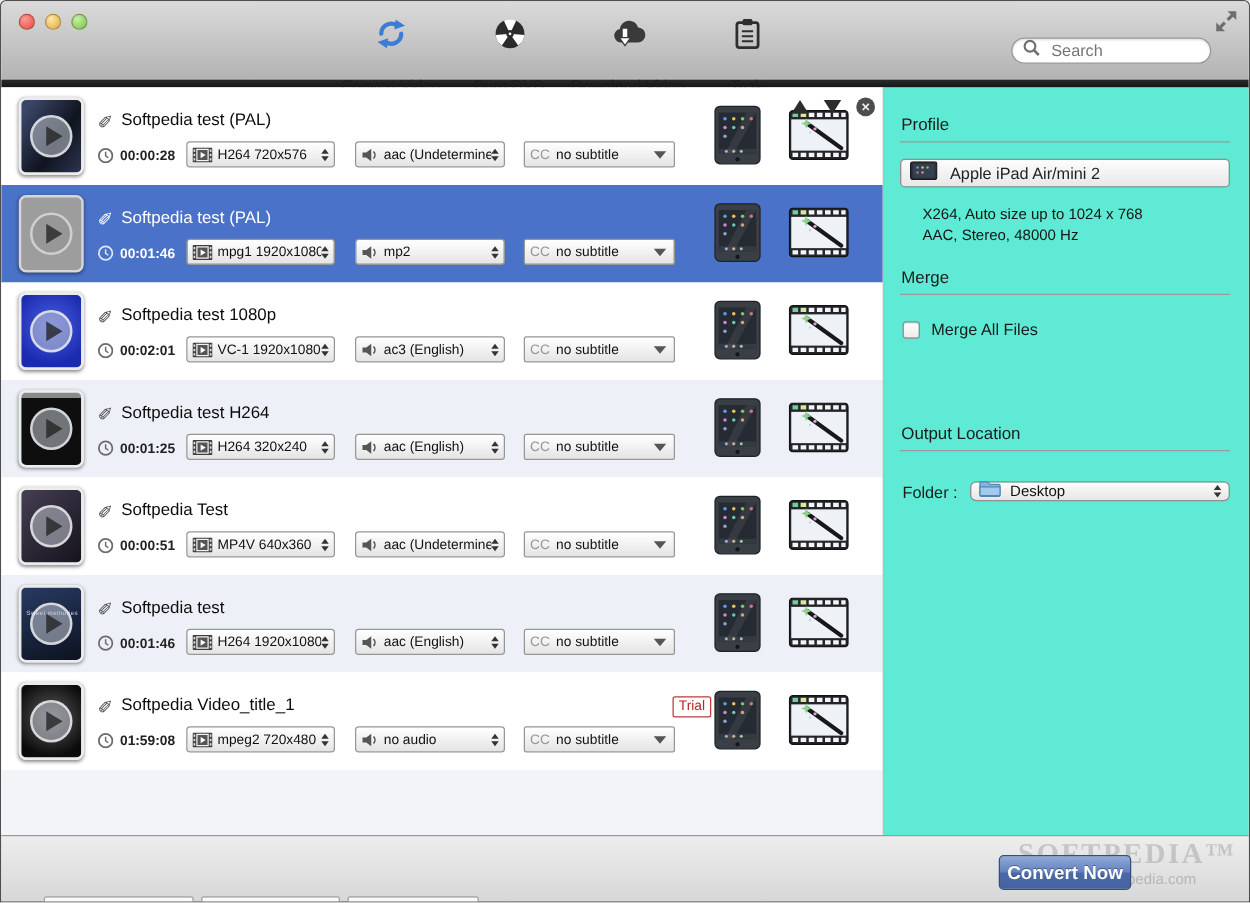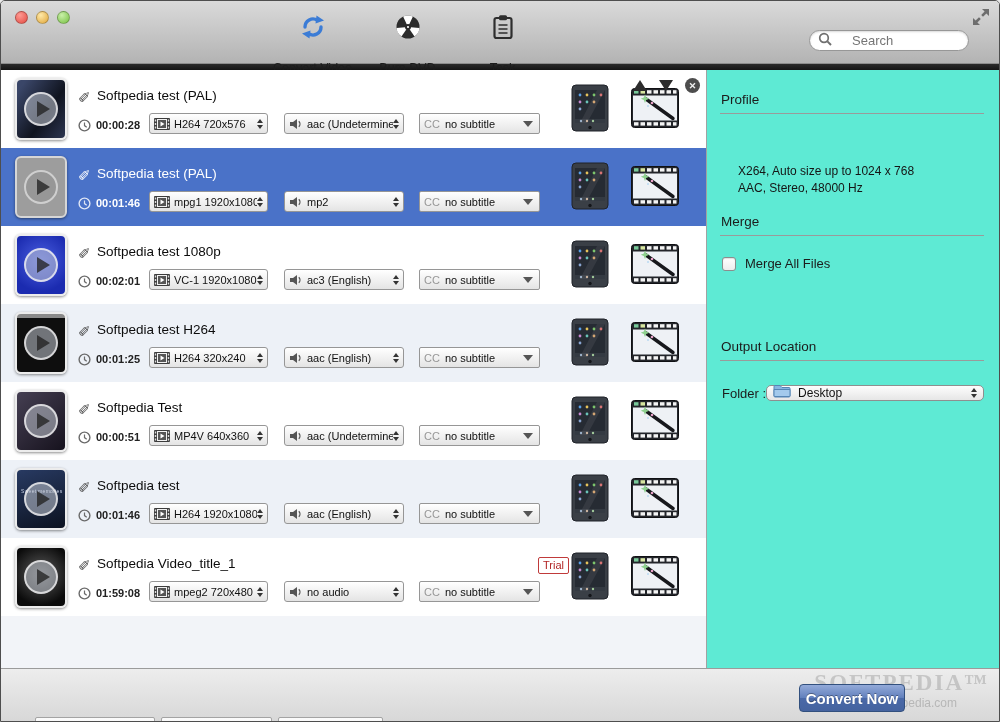--- a/index.html
+++ b/index.html
@@ -18,21 +18,21 @@
   .light.yellow { background:radial-gradient(circle at 35% 30%, #ffe9a8, #e0a63a); }
   .light.green { background:radial-gradient(circle at 35% 30%, #c9f0a8, #77c043); }
   .tool-items { position:absolute; left:264px; top:13px; display:flex; }
   .tool-item { width:95px; display:flex; flex-direction:column; align-items:center; gap:17px;
     cursor:default; }
   .tool-item .tlabel { font-size:12.5px; color:#1d1d1d; white-space:nowrap; }
   .search-box { position:absolute; right:30px; top:29px; width:160px; height:21px;
     background:#fff; border:1px solid #979797; border-radius:11px; display:flex;
     align-items:center; padding:0 8px; box-shadow:inset 0 1px 2px rgba(0,0,0,.15); }
   .search-box input { border:none; outline:none; background:transparent; font-size:13px;
-    color:#333; width:120px; margin-left:20px; font-family:"Liberation Sans",sans-serif; }
+    color:#333; width:120px; margin-left:9px; font-family:"Liberation Sans",sans-serif; }
   .fullscreen { position:absolute; right:9px; top:7px; }
 
   
   .content { display:flex; height:598px; }
   .list { position:relative; width:706px; background:#fff; border-right:1px solid #a2a2a2; }
   .list-filler { position:absolute; left:0; right:0; top:546px; bottom:0; background:#f2f4f8; }
 
   .list-controls { position:absolute; top:8px; left:632px; display:flex; gap:12px;
     align-items:center; z-index:5; }
   .tri-up { width:0; height:0; border-left:7px solid transparent; border-right:7px solid transparent;
@@ -102,21 +102,21 @@
     background:linear-gradient(#fdfdfd,#e8e8e8); border:1px solid #8f8f8f; border-radius:4px;
     display:flex; align-items:center; padding:0 7px; gap:10px; }
   .profile-btn .plabel { font-size:13px; color:#222; }
   .p-desc { position:absolute; left:31px; font-size:12px; color:#151515; line-height:17px; }
   .checkbox-row { position:absolute; left:15px; top:186px; display:flex; align-items:center; gap:9px; }
   .checkbox { width:14px; height:14px; border:1px solid #8d8d8d; border-radius:3px;
     background:linear-gradient(#fff,#ededed); box-shadow:inset 0 1px 1px rgba(0,0,0,.12); }
   .checkbox-row label { font-size:13px; color:#1c1c1c; }
   .folder-row { position:absolute; left:15px; top:315px; right:15px; display:flex;
     align-items:center; }
-  .folder-row .flabel { font-size:13px; color:#1c1c1c; }
+  .folder-row .flabel { font-size:13px; color:#1c1c1c; margin-right:10px; }
   .folder-dd { flex:1; height:16px; background:linear-gradient(#fdfdfd,#e6e6e6);
     border:1px solid #8f8f8f; border-radius:5px; display:flex; align-items:center;
     padding:0 6px; gap:7px; }
   .folder-dd .ddtext { font-size:12px; color:#111; }
 
   
   .bottombar { position:relative; height:54px; background:linear-gradient(#ededed,#d7d7d7);
     border-top:1px solid #9b9b9b; }
   .left-buttons { position:absolute; left:34px; top:13px; display:flex; gap:6px;margin-top:35px; }
   .bbtn { height:28px; display:inline-flex; align-items:center; gap:8px; padding:0 13px;
@@ -161,20 +161,30 @@
           <svg width="26" height="26" viewBox="0 0 26 26">
             <circle cx="13" cy="13" r="11.5" fill="#2c2c2c"></circle>
             <path d="M13 13 L17.9 2.6 A11.5 11.5 0 0 0 8.1 2.6 Z" fill="#fff"></path>
             <path d="M13 13 L17.9 2.6 A11.5 11.5 0 0 0 8.1 2.6 Z" fill="#fff" transform="rotate(120 13 13)"></path>
             <path d="M13 13 L17.9 2.6 A11.5 11.5 0 0 0 8.1 2.6 Z" fill="#fff" transform="rotate(240 13 13)"></path>
             <circle cx="13" cy="13" r="3" fill="#2c2c2c"></circle>
             <circle cx="13" cy="13" r="1.1" fill="#fff"></circle>
           </svg>
         </span>
         <span class="tlabel">Burn DVD</span>
+      </div>
+      <div class="tool-item">
+        <span>
+          <svg width="28" height="26" viewBox="0 0 28 26">
+            <path d="M7.5 20a5.5 5.5 0 0 1-.6-10.9 7.5 7.5 0 0 1 14.6-1.2A5.2 5.2 0 0 1 21 20 Z" fill="#3a3a3a"></path>
+            <rect x="9.2" y="9" width="3.6" height="8" fill="#fff"></rect>
+            <polygon points="6.5,16 15.5,16 11,22.5" fill="#fff" stroke="#3a3a3a" stroke-width="1"></polygon>
+          </svg>
+        </span>
+        <span class="tlabel">Download Video</span>
       </div>
       <div class="tool-item">
         <span>
           <svg width="24" height="26" viewBox="0 0 24 26">
             <rect x="3.5" y="4" width="17" height="20" rx="2" fill="none" stroke="#2e2e2e" stroke-width="2.2"></rect>
             <rect x="8" y="1.2" width="8" height="5" rx="1.5" fill="#2e2e2e"></rect>
             <line x1="7.5" y1="11" x2="16.5" y2="11" stroke="#2e2e2e" stroke-width="1.6"></line>
             <line x1="7.5" y1="15" x2="16.5" y2="15" stroke="#2e2e2e" stroke-width="1.6"></line>
             <line x1="7.5" y1="19" x2="16.5" y2="19" stroke="#2e2e2e" stroke-width="1.6"></line>
           </svg>
@@ -857,20 +867,34 @@
             </svg></span>
       </div>
 
       <div class="list-filler"></div>
     </div>
 
     <div class="panel">
       <div class="p-head" style="top:22px">Profile</div>
       <div class="p-line" style="top:43px"></div>
 
+      <div class="profile-btn">
+        <span>
+          <svg width="22" height="15" viewBox="0 0 22 15">
+              <rect x="0.5" y="0.5" width="21" height="14" rx="2" fill="#2e3238" stroke="#17191d"></rect>
+              <rect x="2.5" y="2" width="17" height="11" fill="#34404e"></rect>
+              <circle cx="6" cy="5" r="1" fill="#5aa0e6"></circle>
+              <circle cx="10" cy="5" r="1" fill="#e6c35a"></circle>
+              <circle cx="14" cy="5" r="1" fill="#7ac46a"></circle>
+              <circle cx="6" cy="9" r="1" fill="#d46a6a"></circle>
+              <circle cx="10" cy="9" r="1" fill="#c88ad2"></circle>
+            </svg>
+        </span>
+        <span class="plabel">Apple iPad Air/mini 2</span>
+      </div>
 
       <div class="p-desc" style="top:93px">X264, Auto size up to 1024 x 768</div>
       <div class="p-desc" style="top:110px">AAC, Stereo, 48000 Hz</div>
 
       <div class="p-head" style="top:144px">Merge</div>
       <div class="p-line" style="top:165px"></div>
 
       <div class="checkbox-row">
         <span class="checkbox"></span>
         <label>Merge All Files</label>

